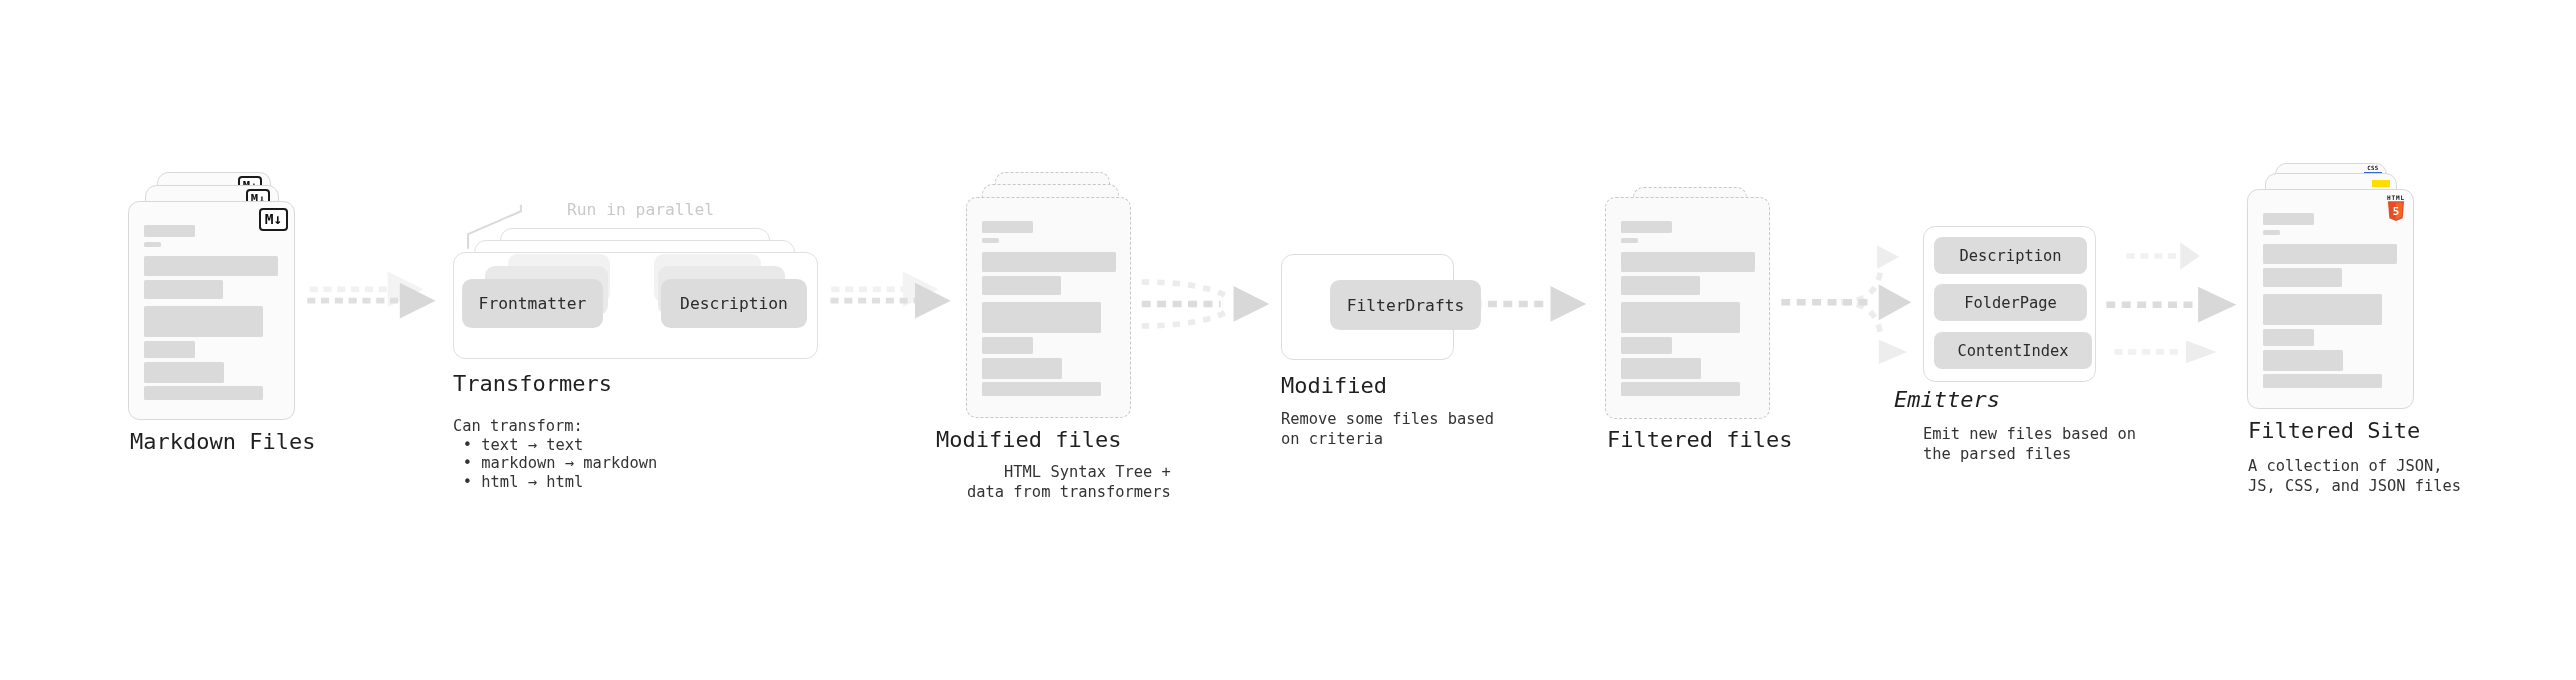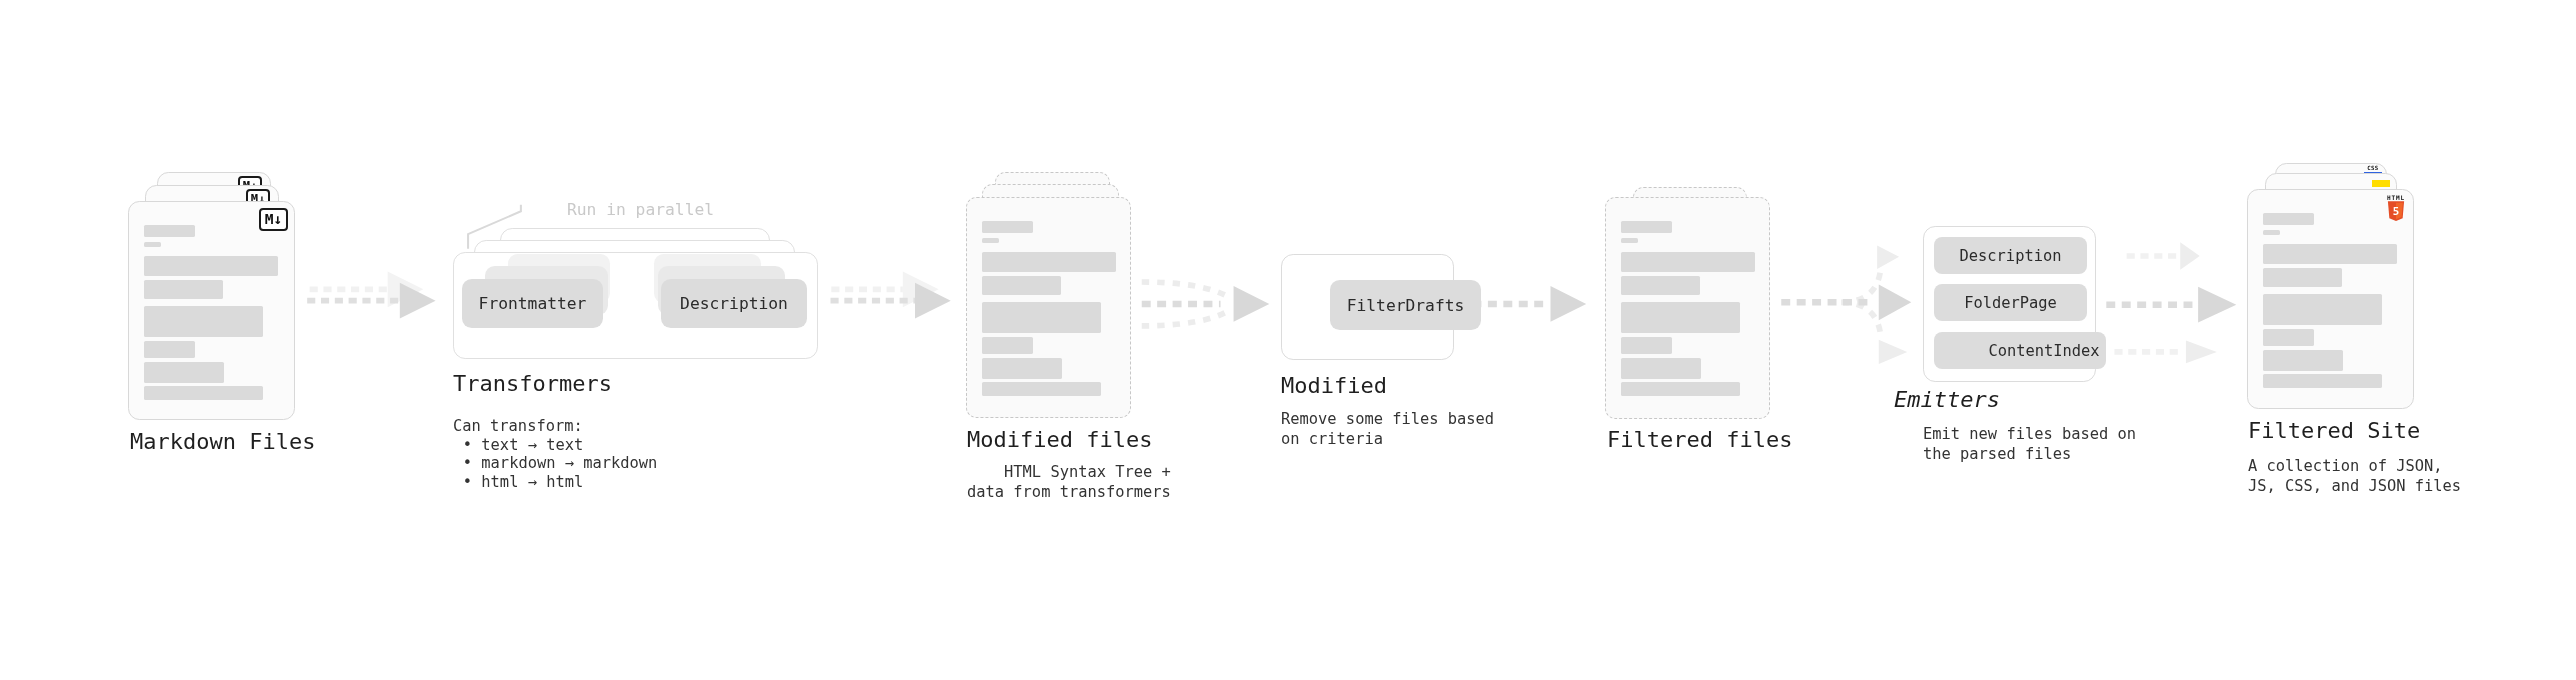--- a/index.html
+++ b/index.html
@@ -174,21 +174,21 @@
           <div class="bar" style="width: 51px; height: 12.2px; margin-top: 0px;"></div>
           <div class="bar" style="width: 17px; height: 4.9px; margin-top: 4.9px;"></div>
           <div class="bar" style="width: 134px; height: 20.3px; margin-top: 9px;"></div>
           <div class="bar" style="width: 79px; height: 18.7px; margin-top: 4.1px;"></div>
           <div class="bar" style="width: 119px; height: 31px; margin-top: 7.3px;"></div>
           <div class="bar" style="width: 51px; height: 16.3px; margin-top: 4.1px;"></div>
           <div class="bar" style="width: 80px; height: 21px; margin-top: 4.1px;"></div>
           <div class="bar" style="width: 119px; height: 14px; margin-top: 3.3px;"></div>
         </div>
     </div>
-    <div class="title" style="left:967px;top:427px;">Modified files</div>
+    <div class="title" style="left:936px;top:427px;">Modified files</div>
     <div class="notes" style="left:967px;top:463px;text-align:right;">
       <div class="nline">HTML Syntax Tree +</div>
       <div class="nline">data from transformers</div>
     </div>
   </div>
 
   <div>
     <div class="obox solidish" style="left:1281px;top:254px;width:173px;height:106px;"></div>
     <div class="pill" style="left:1294px;top:280px;width:151px;height:50px;margin-left:36px;">FilterDrafts</div>
     <div class="title" style="left:1281px;top:373px;">Modified</div>
@@ -212,21 +212,21 @@
           <div class="bar" style="width: 119px; height: 14px; margin-top: 3.3px;"></div>
         </div>
     </div>
     <div class="title" style="left:1607px;top:427px;">Filtered files</div>
   </div>
 
   <div>
     <div class="obox solidish" style="left:1923px;top:226px;width:173px;height:156px;"></div>
     <div class="pill sm" style="left:1934px;top:237px;width:153px;height:37px;">Description</div>
     <div class="pill sm" style="left:1934px;top:284px;width:153px;height:37px;">FolderPage</div>
-    <div class="pill sm" style="left:1934px;top:332px;width:124px;height:37px;padding-left:48px;">ContentIndex</div>
+    <div class="pill sm" style="left:1934px;top:332px;width:158px;height:37px;">ContentIndex</div>
     <div class="title" style="left:1894px;top:387px;font-style:italic;">Emitters</div>
     <div class="notes" style="left:1923px;top:425px;">
       <div class="nline">Emit new files based on</div>
       <div class="nline">the parsed files</div>
     </div>
   </div>
 
   <div>
     <div class="card" style="left:2275px;top:163px;width:112px;height:211px;">
       <span class="css-badge">

